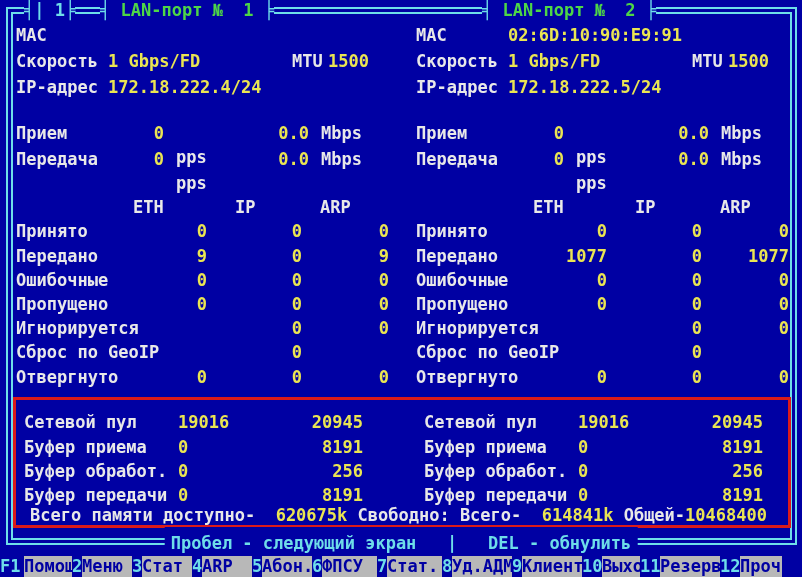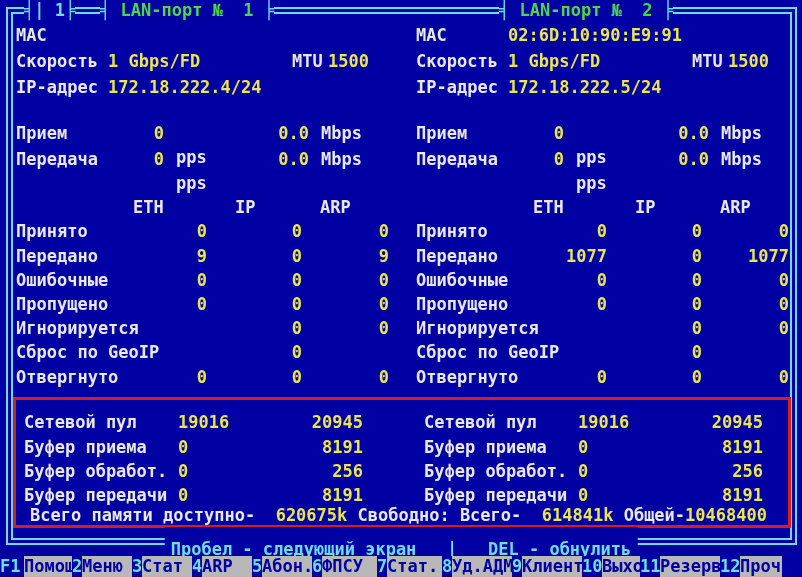--- a/index.html
+++ b/index.html
@@ -48,21 +48,21 @@
   .b-v1{left:164px;width:70px;text-align:left;color:var(--yellow);}
   .b-v2{left:279px;width:70px;text-align:right;color:var(--yellow);}
   .memline{
     position:absolute;left:30px;top:504px;height:22px;line-height:22px;
     white-space:pre;z-index:2;
   }
   .memline .w{color:var(--white);} .memline .y{color:var(--yellow);}
   .statusline{
     position:absolute;top:527px;left:50%;transform:translateX(-50%);
     height:22px;line-height:22px;background:var(--bg);color:var(--cyan);
-    white-space:pre;padding:11px 6px;z-index:3;
+    white-space:pre;padding:5px 6px;z-index:3;
   }
   .keybar{
     position:absolute;left:0;top:556px;width:802px;height:21px;
     display:flex;z-index:4;line-height:21px;
   }
   .fk{display:flex;}
   .fk .num{background:var(--bg);color:var(--cyan);text-align:left;overflow:hidden;}
   .fk .lab{background:var(--gray);color:var(--bg);overflow:hidden;white-space:pre;}
 </style>
 </head>
@@ -70,21 +70,21 @@
 
 <div class="screen">
 
   <div class="mainbox"></div>
   <div class="redbox"></div>
 
   <div class="toplabel" style="left:24px"><span>╡</span><span>| 1</span><span>╞</span></div>
 
   <div class="toplabel" style="left:100px"><span>╡</span><span class="ttl"> LAN-порт №  1 </span><span>╞</span></div>
 
-  <div class="toplabel" style="left:499px"><span>╡</span><span class="ttl"> LAN-порт №  2 </span><span>╞</span></div>
+  <div class="toplabel" style="left:482px"><span>╡</span><span class="ttl"> LAN-порт №  2 </span><span>╞</span></div>
 
   <div class="panel p1">
     <div class="prow" style="top:24px">
       <span class="c-lbl">MAC</span>
     </div>
     <div class="prow" style="top:50px">
       <span class="c-lbl">Скорость</span>
       <span class="c-val">1 Gbps/FD</span>
       <span class="c-mtu">MTU</span>
       <span class="c-mtuv">1500</span>

